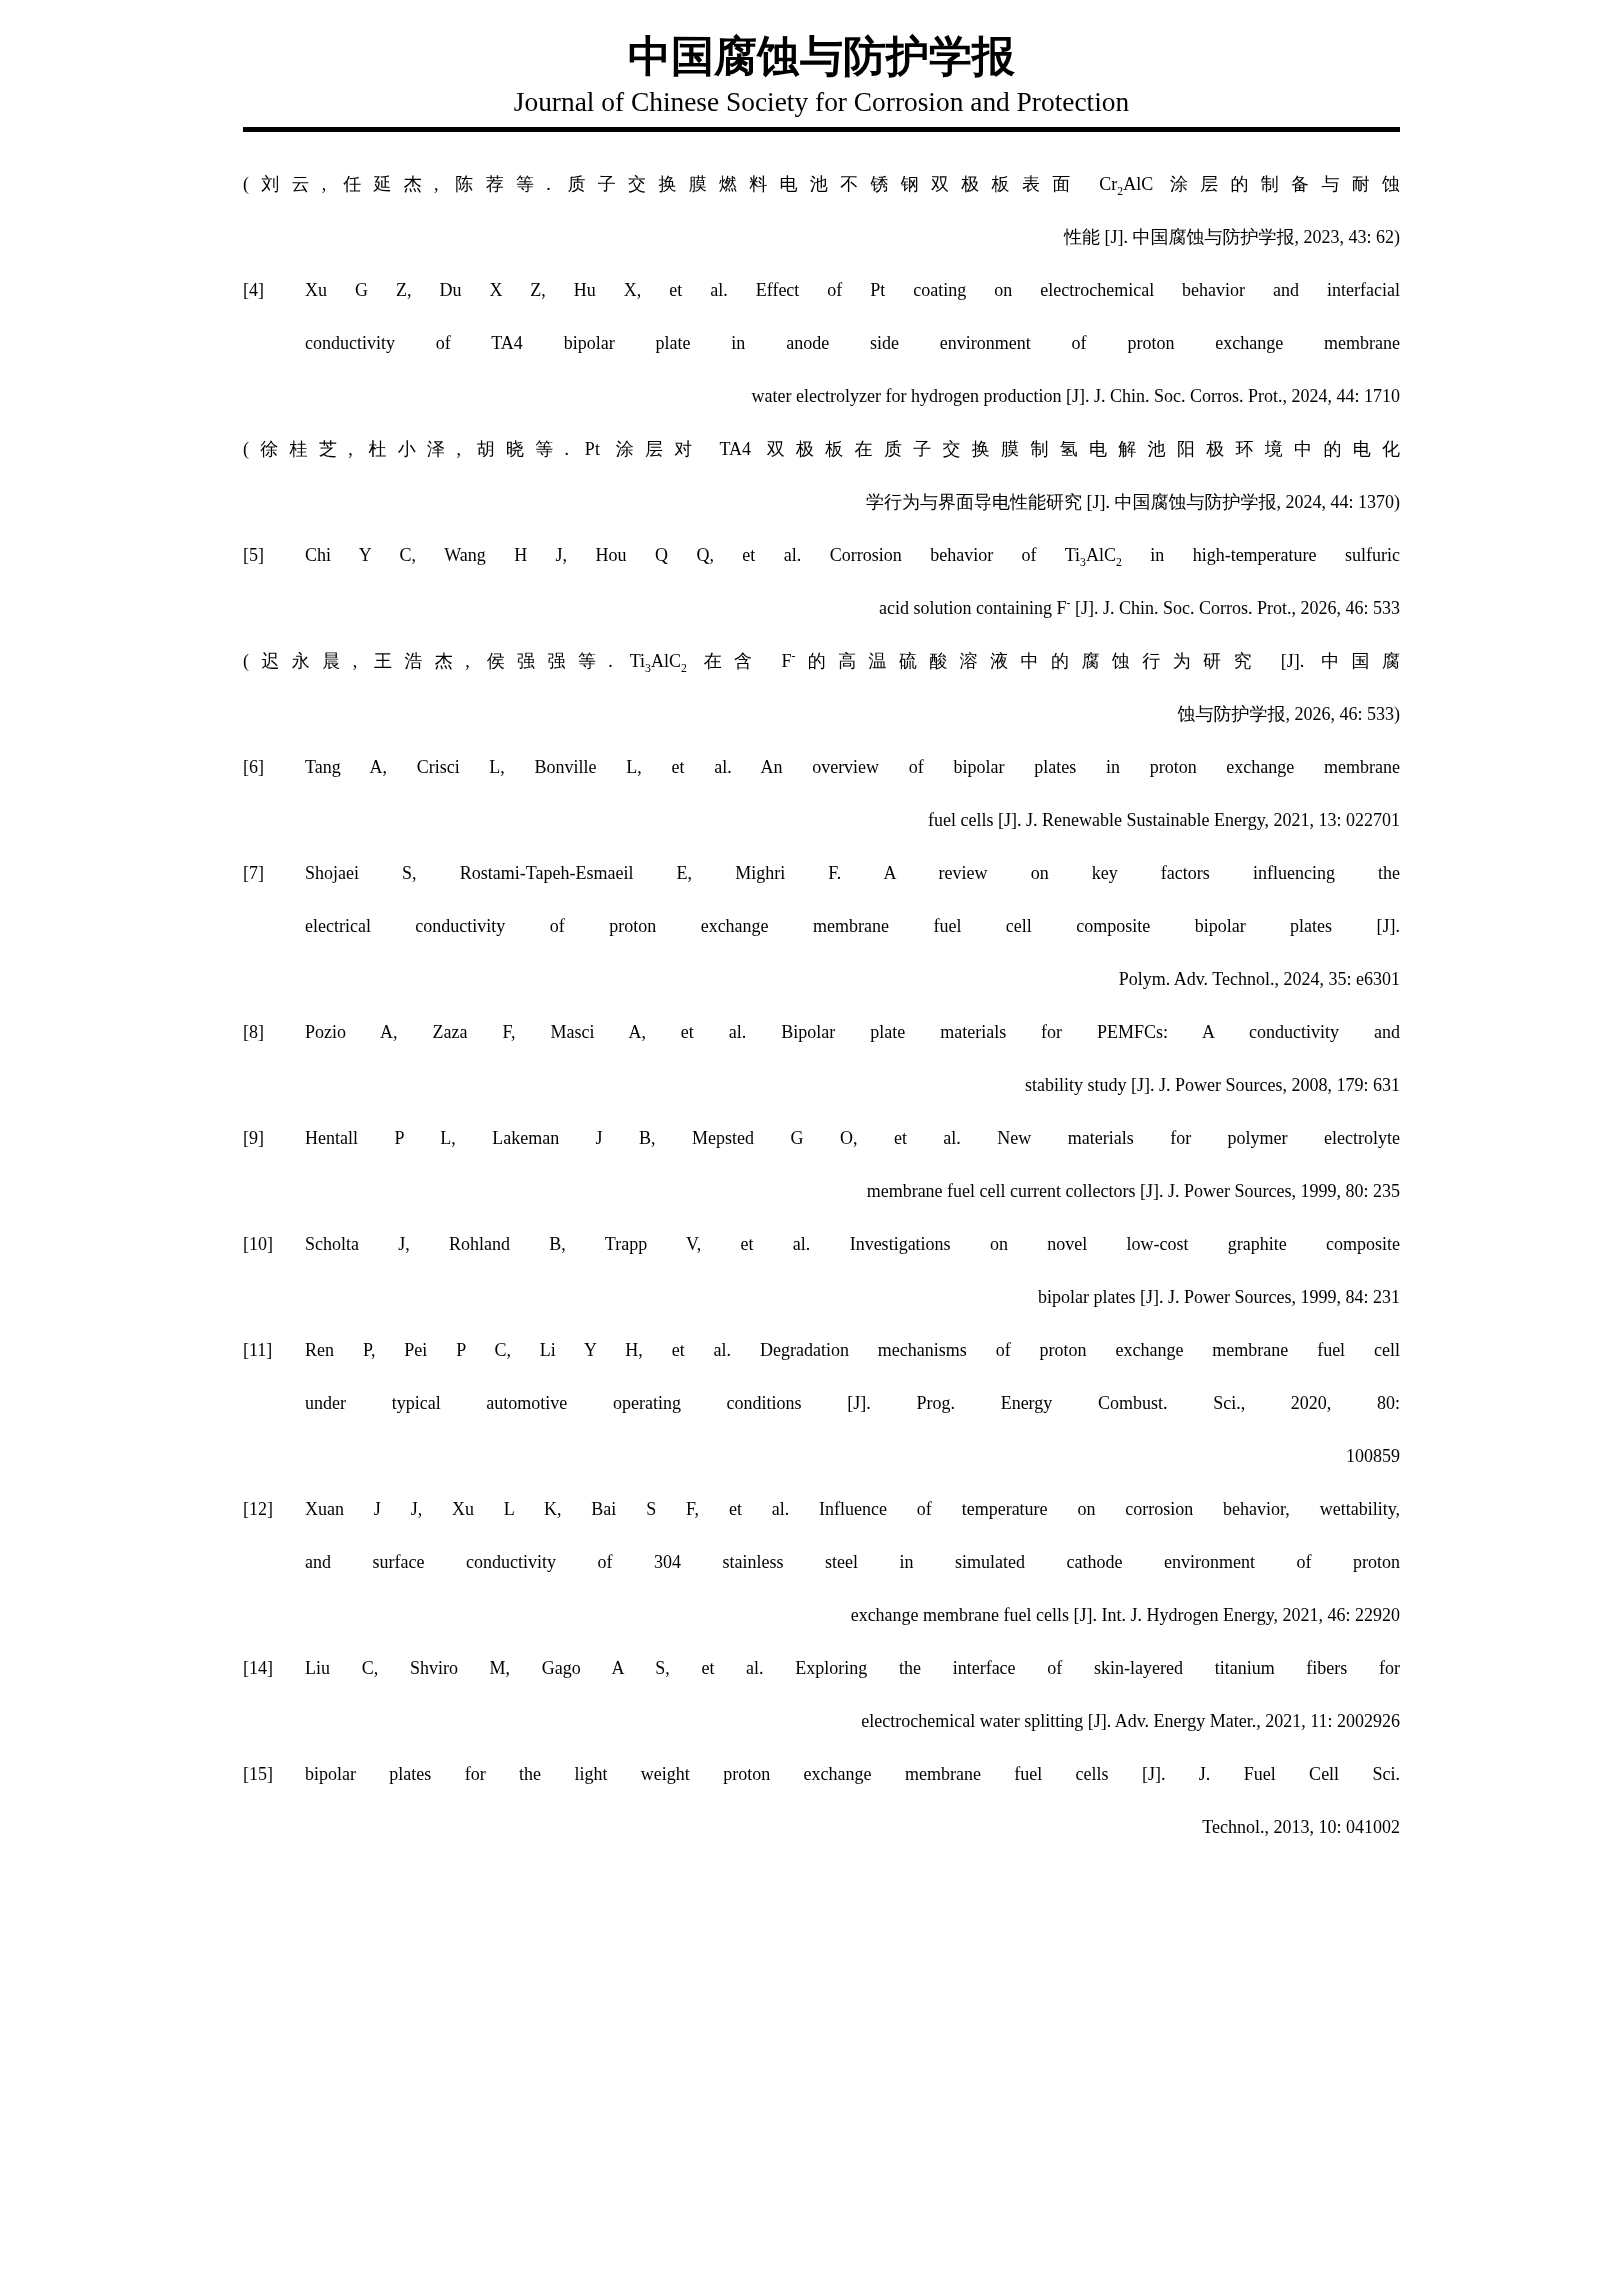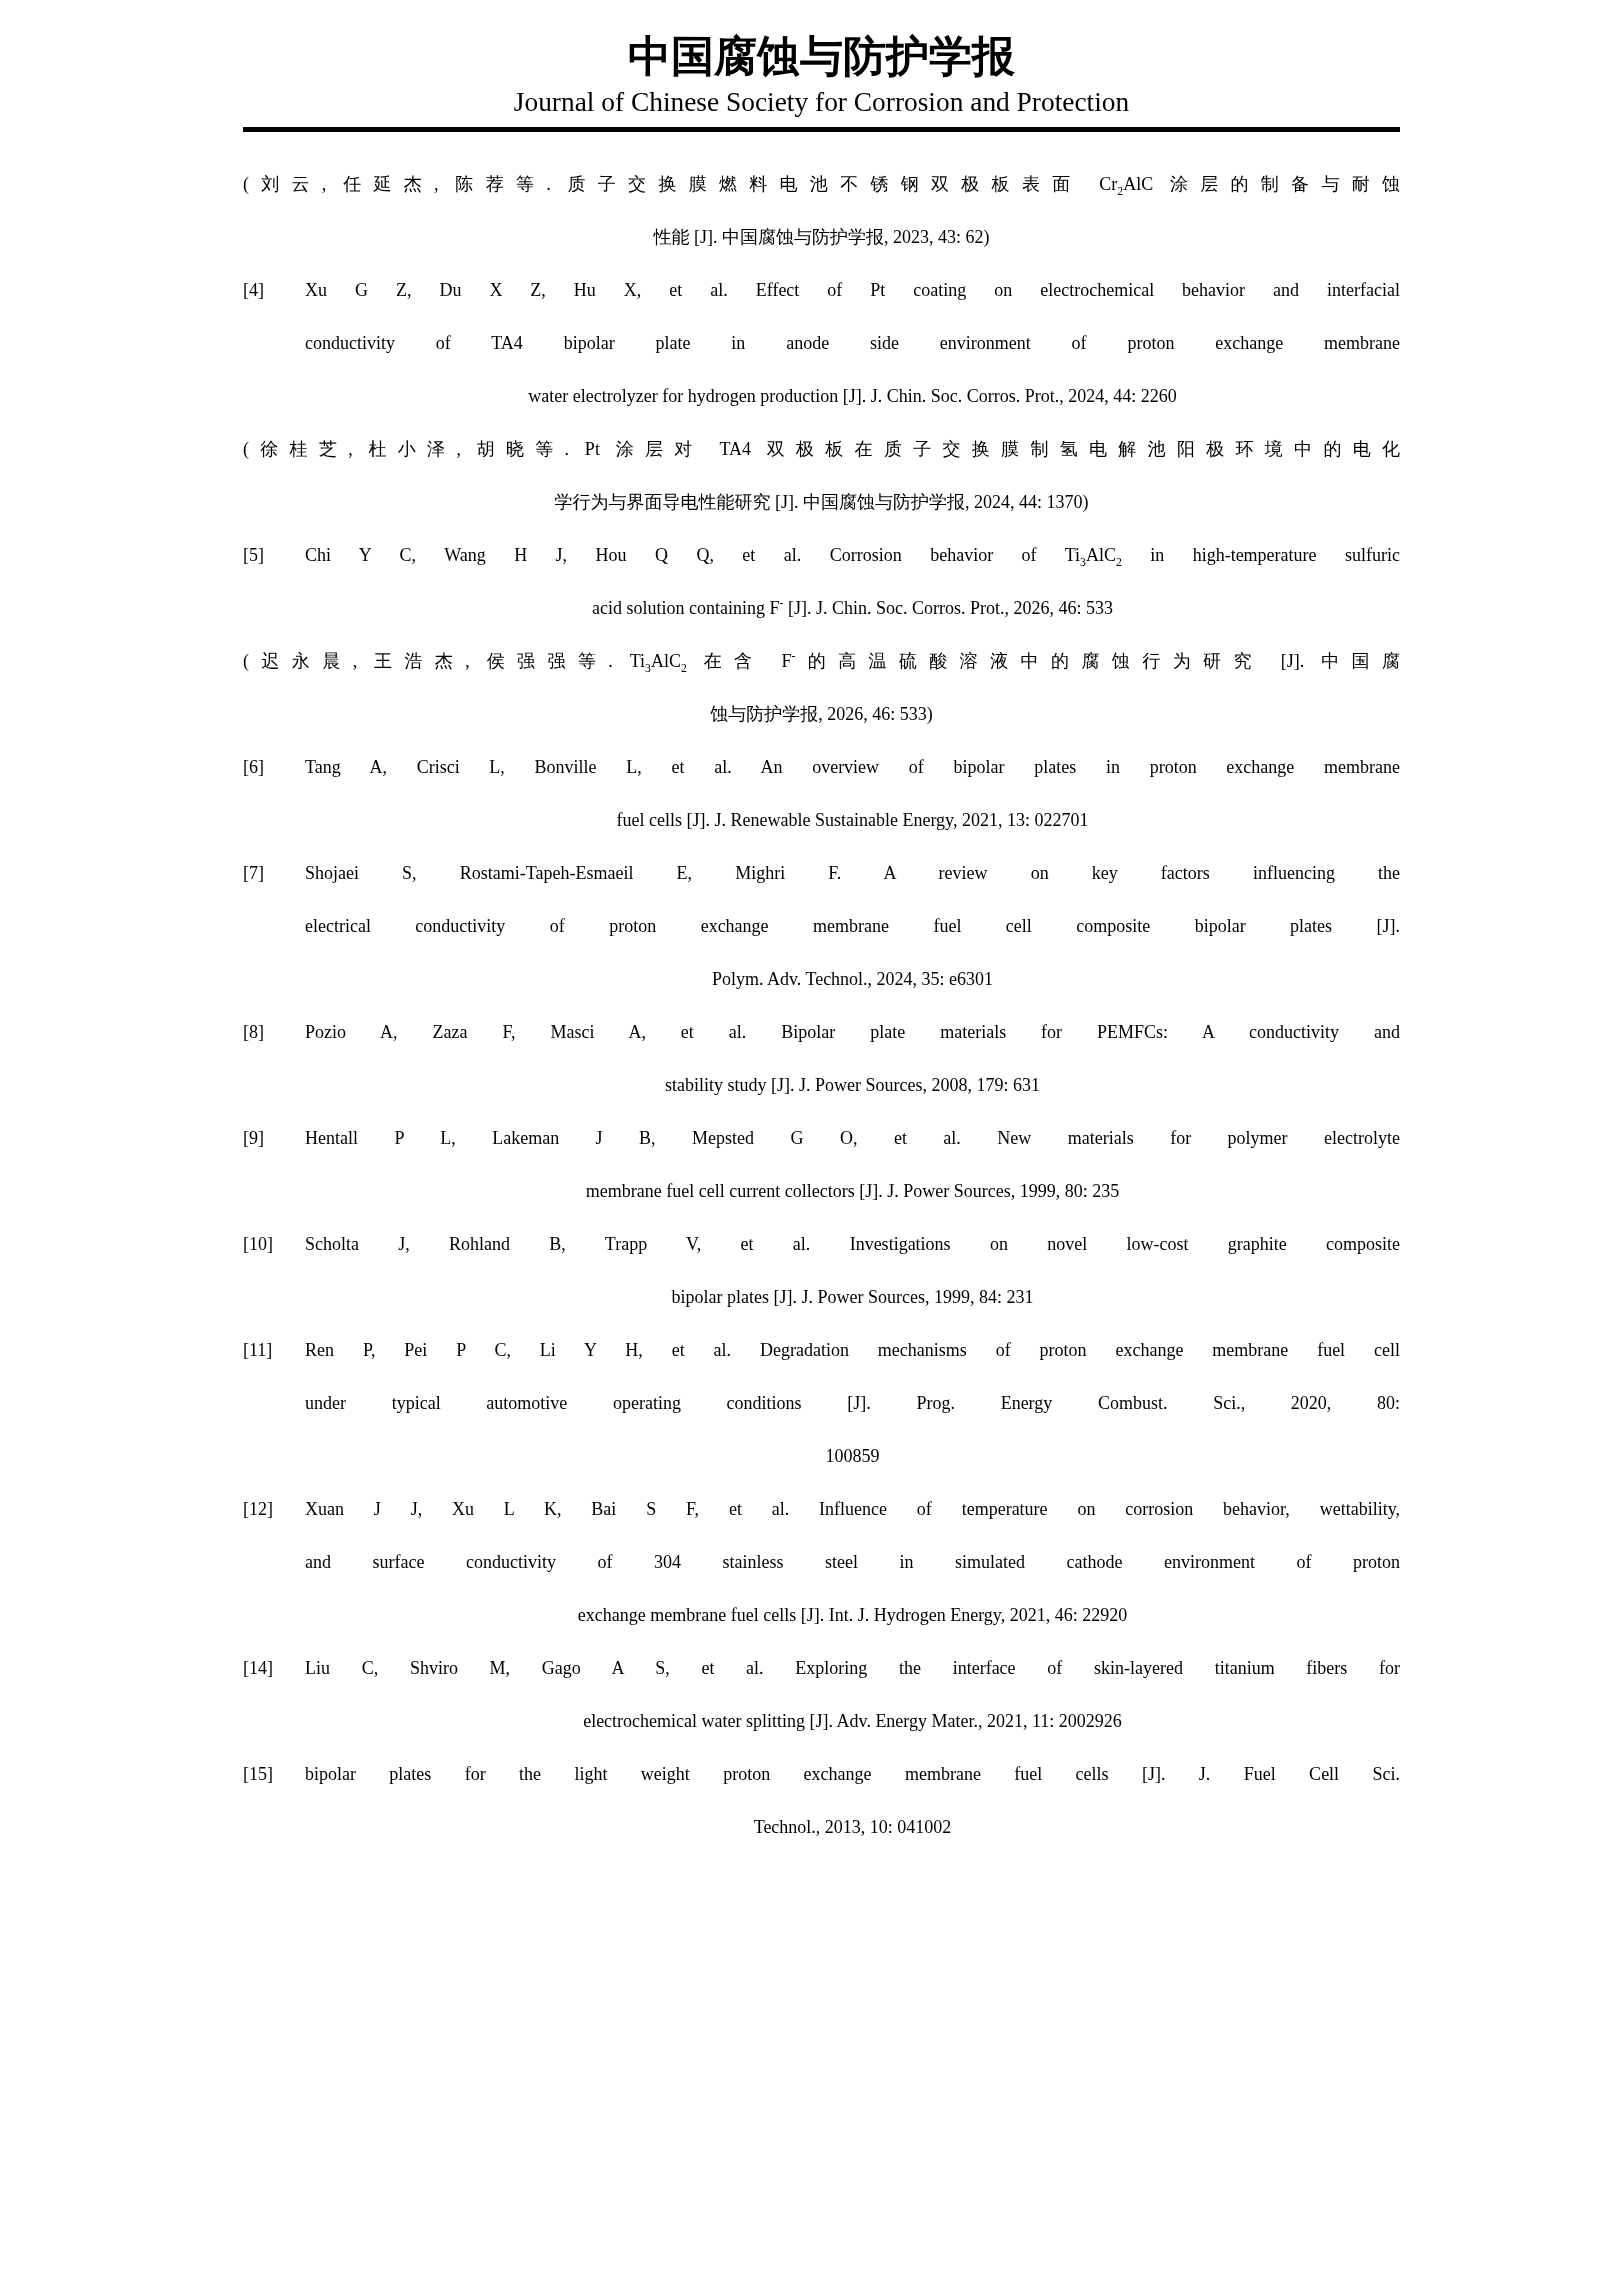--- a/index.html
+++ b/index.html
@@ -20,21 +20,21 @@
   .rule { margin-top: 8.8px; height: 4.9px; background: #000; }
 
   
   .refs { position: absolute; left: 243px; top: 158px; width: 1157px; font-size: 18px; }
   .ref { position: relative; }
   .ref.hang { padding-left: 62px; }
   .ref-label { position: absolute; left: 0; top: 0; height: 53px; line-height: 53px; }
   .line {
     height: 53px; line-height: 53px;
     overflow: hidden;
-    text-align: center;
+    text-align: right;
   }
   .line.just {
     text-align: justify;
     text-align-last: justify;
   }
   sub, sup { font-size: 65%; line-height: 0; }
   sup { vertical-align: super; }
   sub { vertical-align: sub; }
 </style>
 </head>
@@ -48,21 +48,21 @@
   </div>
   <div class="refs" id="refs">
       <div class="ref">
         <div class="line just">(刘云, 任延杰, 陈荐等. 质子交换膜燃料电池不锈钢双极板表面 Cr<sub>2</sub>AlC 涂层的制备与耐蚀</div>
         <div class="line">性能 [J]. 中国腐蚀与防护学报, 2023, 43: 62)</div>
       </div>
       <div class="ref hang">
         <span class="ref-label">[4]</span>
         <div class="line just">Xu G Z, Du X Z, Hu X, et al. Effect of Pt coating on electrochemical behavior and interfacial</div>
         <div class="line just">conductivity of TA4 bipolar plate in anode side environment of proton exchange membrane</div>
-        <div class="line">water electrolyzer for hydrogen production [J]. J. Chin. Soc. Corros. Prot., 2024, 44: 2260</div>
+        <div class="line">water electrolyzer for hydrogen production [J]. J. Chin. Soc. Corros. Prot., 2024, 44: 1710</div>
       </div>
       <div class="ref">
         <div class="line just">(徐桂芝, 杜小泽, 胡晓等. Pt 涂层对 TA4 双极板在质子交换膜制氢电解池阳极环境中的电化</div>
         <div class="line">学行为与界面导电性能研究 [J]. 中国腐蚀与防护学报, 2024, 44: 1370)</div>
       </div>
       <div class="ref hang">
         <span class="ref-label">[5]</span>
         <div class="line just">Chi Y C, Wang H J, Hou Q Q, et al. Corrosion behavior of Ti<sub>3</sub>AlC<sub>2</sub> in high-temperature sulfuric</div>
         <div class="line">acid solution containing F<sup>-</sup> [J]. J. Chin. Soc. Corros. Prot., 2026, 46: 533</div>
       </div>

